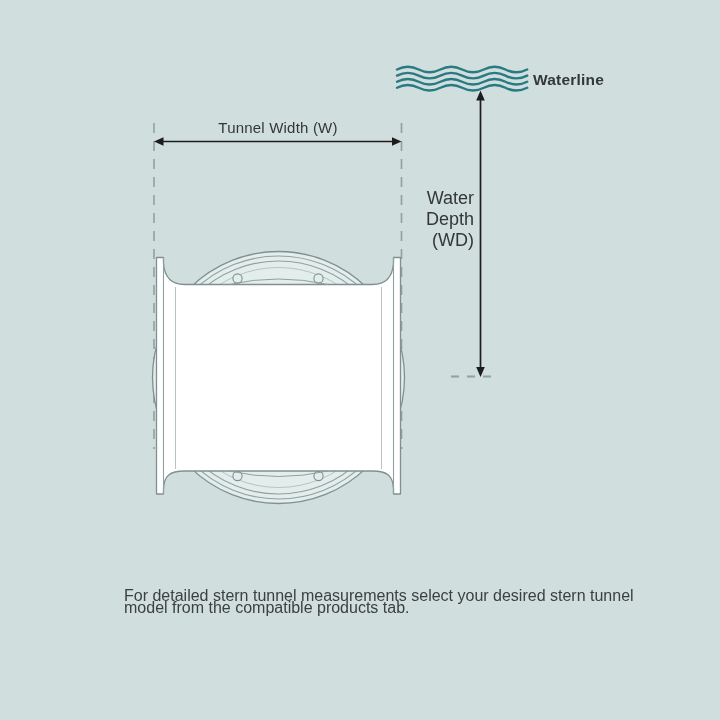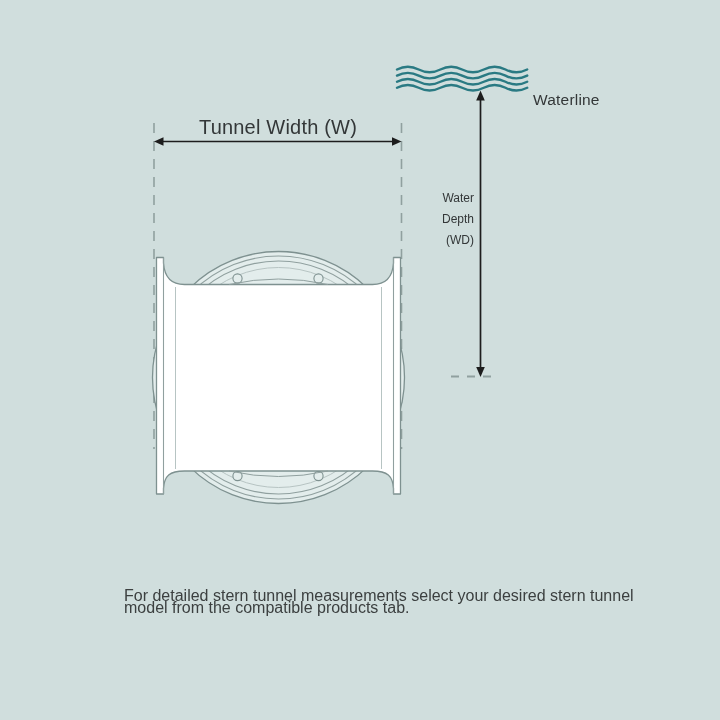--- a/index.html
+++ b/index.html
@@ -21,23 +21,23 @@
   .bolt{fill:var(--tint);stroke:var(--line_strong);stroke-width:1.1;}
   .silhouette{fill:var(--paper);stroke:var(--line_strong);stroke-width:1.3;stroke-linejoin:round;}
   .bar-edge{stroke:var(--line_mid);stroke-width:1.1;fill:none;}
   .wall-faint{stroke:var(--line_faint);stroke-width:1;fill:none;}
   .lip-arc{stroke:var(--line_mid);stroke-width:1;fill:none;}
   .center-dash{stroke:var(--line_mid);stroke-width:2;stroke-dasharray:8 8;fill:none;}
   .wave{stroke:var(--accent_teal);stroke-width:2.4;fill:none;stroke-linecap:round;}
 
   
   .label{position:absolute;color:var(--text);}
-  .tw{left:158px;top:119px;width:240px;text-align:center;font-size:20px;line-height:17px;letter-spacing:.2px;}
-  .wl{left:533px;top:71px;font-size:15.5px;font-weight:400;letter-spacing:.2px;margin-top:20px;}
-  .wd{right:246px;top:188px;text-align:right;font-size:12px;line-height:21px;white-space:pre-line;}
+  .tw{left:158px;top:119px;width:240px;text-align:center;font-size:15px;line-height:17px;letter-spacing:.2px;}
+  .wl{left:533px;top:71px;font-size:15.5px;font-weight:700;letter-spacing:.2px;}
+  .wd{right:246px;top:188px;text-align:right;font-size:18px;line-height:21px;white-space:pre-line;}
   .foot1{position:absolute;left:117px;top:583px;font-size:15.2px;line-height:17.5px;
          color:var(--text_soft);white-space:pre-line;padding-left:8px;text-indent:-8px;}
   .foot2{position:absolute;left:124px;top:590px;font-size:16px;line-height:11.8px;
          color:var(--text_soft);white-space:pre-line;}
 </style>
 </head>
 <body>
 
 <div class="canvas">
 

